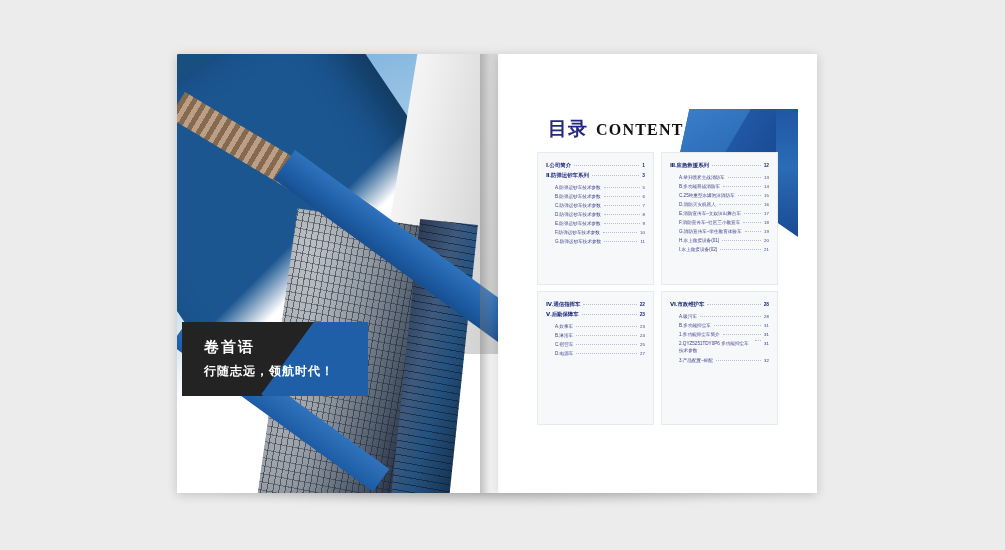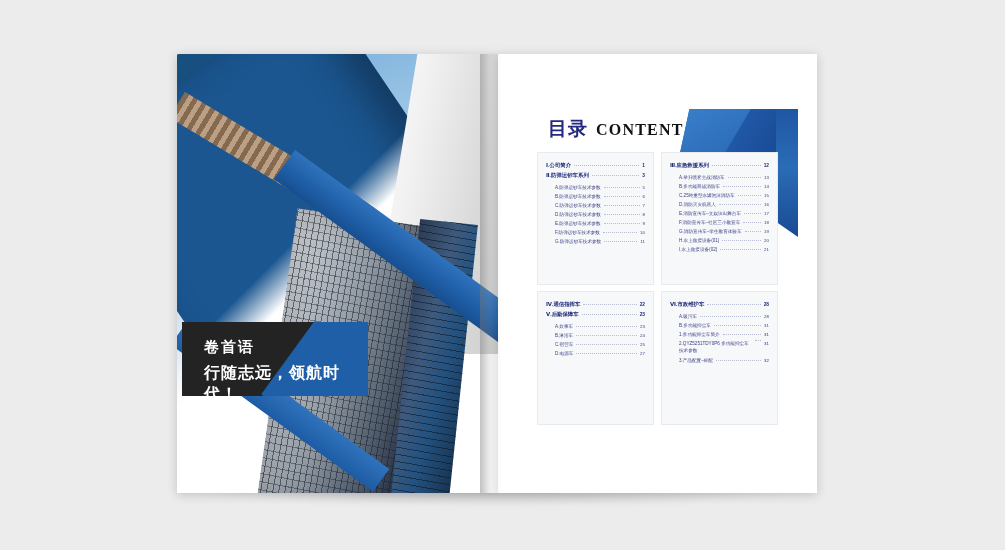--- a/index.html
+++ b/index.html
@@ -124,21 +124,21 @@
     position:absolute;right:-40px;top:-10px;width:120px;height:130px;
     transform:rotate(36deg);transform-origin:center;
     background:#1f5fa8;
   }
   .title-cn{
     position:absolute;left:22px;top:16px;
     color:#ffffff;font-size:15px;font-weight:bold;letter-spacing:2px;
   }
   .title-sub{
     position:absolute;left:22px;top:41px;
-    color:#ffffff;font-size:16px;font-weight:bold;letter-spacing:1px;
+    color:#ffffff;font-size:12px;font-weight:bold;letter-spacing:1px;
   }
 
   
   .page-right{
     position:absolute;left:321px;top:0;width:319px;height:439px;
     background:#ffffff;overflow:hidden;
     box-shadow:0 2px 10px rgba(0,0,0,.18);
   }
   
   .gutter{

